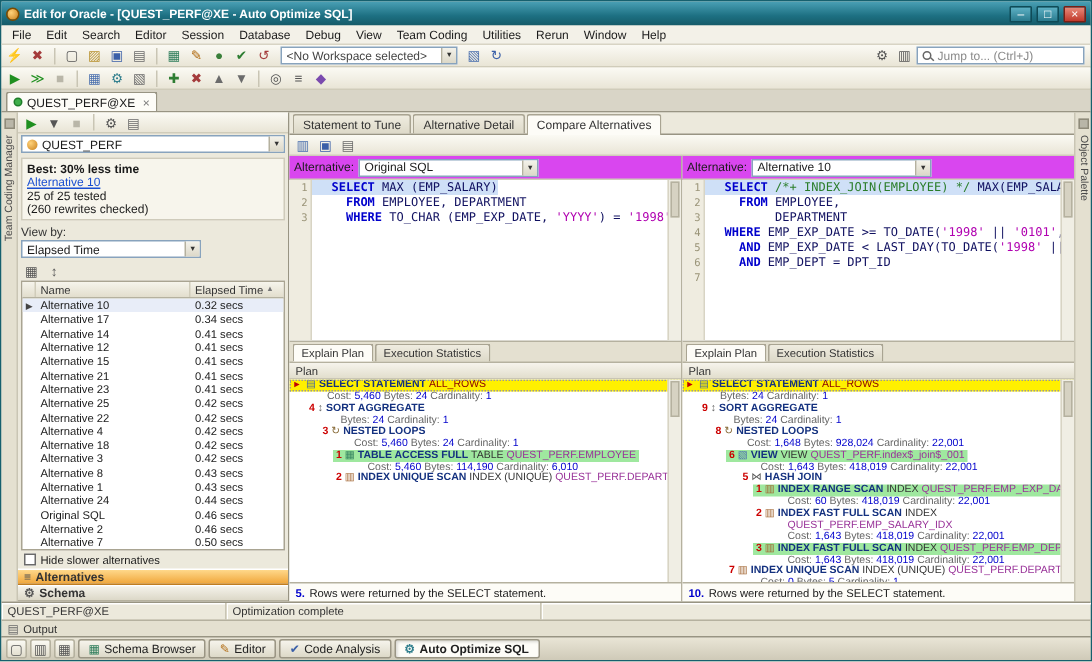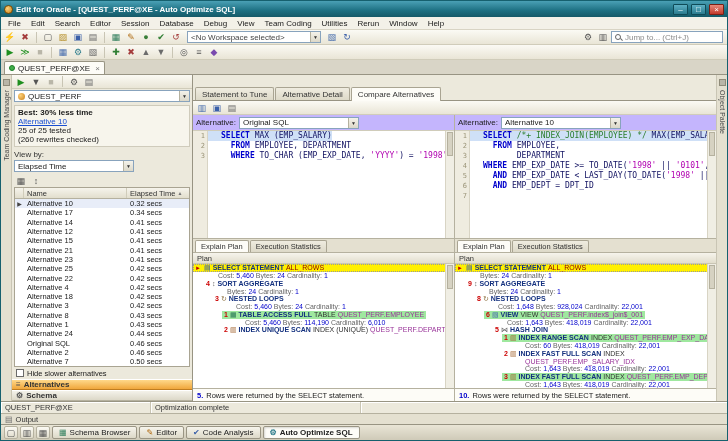--- a/index.html
+++ b/index.html
@@ -12,21 +12,21 @@
 .winbtn{width:15px;height:11px;font-size:8px;line-height:9px;text-align:center;color:#fff;background:linear-gradient(#5db0c4,#2a7b8e);border:1px solid #0f4b57;border-radius:1px;}
 .winbtn.close{background:linear-gradient(#e98a7a,#c0392b);border-color:#7a1f14;}
 .menubar{flex:0 0 13px;display:flex;align-items:center;padding:0 2px;background:#f3f1e8;border-bottom:1px solid #d8d4c4;}
 .mitem{padding:0 5px;font-size:8px;}
 .toolbar{flex:0 0 15px;display:flex;align-items:center;padding:0 2px;background:linear-gradient(#fbfaf4,#e9e5d6);border-bottom:1px solid #d0ccba;gap:1px;}
 .icons{display:flex;align-items:center;gap:1px;}
 .tico{width:14px;height:13px;display:inline-flex;align-items:center;justify-content:center;font-size:9px;border-radius:2px;}
 .tsep{width:1px;height:11px;background:#c9c5b4;margin:0 3px;}
 .combo{display:inline-flex;align-items:center;background:#fff;border:1px solid #88a3bd;height:12px;font-size:8px;padding-left:3px;gap:3px;}
 .combo .dd{width:10px;height:10px;background:linear-gradient(#f4f2ea,#dcd8c8);border-left:1px solid #b5b19f;font-size:5px;display:inline-flex;align-items:center;justify-content:center;color:#333;margin-left:auto;}
-.ws{width:134px;margin:0 3px;color:#444;}
+.ws{width:118px;margin:0 3px;color:#444;}
 .flex1{flex:1;}
 .jump{display:flex;align-items:center;background:#fff;border:1px solid #88a3bd;height:12px;width:112px;padding:0 3px;gap:4px;color:#8a8a8a;margin-right:2px;}
 .mag{width:6px;height:6px;border:1px solid #666;border-radius:50%;position:relative;flex:0 0 6px;}
 .mag::after{content:"";position:absolute;width:3px;height:1px;background:#666;transform:rotate(45deg);right:-3px;bottom:-1px;}
 .tabstrip{flex:0 0 14px;background:#d9d5c7;display:flex;align-items:flex-end;padding:1px 3px 0;border-bottom:1px solid #989483;}
 .doctab{height:13px;background:#fdfcf7;border:1px solid #989483;border-bottom:none;border-radius:2px 2px 0 0;display:flex;align-items:center;padding:0 4px;gap:3px;font-size:8px;}
 .dot{width:6px;height:6px;border-radius:50%;background:#3fae49;border:1px solid #1e7d28;}
 .tabx{color:#777;font-size:8px;margin-left:2px;}
 .content{flex:1;display:flex;min-height:0;}
 .rail{width:11px;background:#e4e0d0;display:flex;flex-direction:column;align-items:center;padding-top:4px;gap:4px;}
@@ -59,28 +59,28 @@
 .grow .gind{width:9px;color:#444;font-size:6px;text-align:center;}
 .grow .gname{flex:1;padding:0 3px;white-space:nowrap;overflow:hidden;}
 .grow .gtime{width:62px;padding:0 3px;}
 .grow.sel{background:#e8edf8;}
 .hiderow{flex:0 0 12px;display:flex;align-items:center;gap:3px;padding:0 4px;font-size:7.5px;}
 .cb{width:8px;height:8px;border:1px solid #6a6a6a;background:#fff;flex:0 0 8px;}
 .secbar{flex:0 0 13px;display:flex;align-items:center;gap:3px;padding:0 4px;border-top:1px solid #fff;border-bottom:1px solid #b5b19f;background:linear-gradient(#f4f2ea,#dcd8c8);font-size:8px;font-weight:bold;color:#333;}
 .secbar.active{background:linear-gradient(#ffd88a,#f0a73c);border-bottom-color:#c07d20;}
 .secico{font-size:8px;color:#555;}
 .main{flex:1;display:flex;flex-direction:column;min-width:0;background:#ece9dc;}
-.maintabs{flex:0 0 14px;display:flex;align-items:center;padding:12px 2px 0;gap:1px;border-bottom:1px solid #989483;}
+.maintabs{flex:0 0 14px;display:flex;align-items:center;padding:1px 2px 0;gap:1px;border-bottom:1px solid #989483;}
 .mtab{height:13px;display:flex;align-items:center;padding:0 6px;background:linear-gradient(#efece0,#ddd9c8);border:1px solid #a9a492;border-bottom:none;border-radius:2px 2px 0 0;font-size:8px;color:#333;}
 .mtab.active{background:#fdfcf7;height:14px;margin-bottom:-1px;}
 .cmp-toolbar{flex:0 0 13px;display:flex;align-items:center;gap:1px;padding:0 2px;background:linear-gradient(#fbfaf4,#e9e5d6);border-bottom:1px solid #d0ccba;}
 .panes{flex:1;display:flex;min-height:0;}
 .pane{flex:1;display:flex;flex-direction:column;min-width:0;border-right:1px solid #b5b19f;}
 .pane:last-child{border-right:none;}
-.selrow{flex:0 0 16px;display:flex;align-items:center;gap:3px;padding:0 3px;background:#c4b5fd;border-bottom:1px solid #d0ccba;}
+.selrow{flex:0 0 16px;display:flex;align-items:center;gap:3px;padding:0 3px;background:#d946ef;border-bottom:1px solid #d0ccba;}
 .selcombo{width:120px;}
 .editor{flex:0 0 108px;background:#fff;border-bottom:1px solid #b5b19f;position:relative;font-family:"DejaVu Sans Mono",monospace;font-size:8px;overflow:hidden;}
 .gutterbg{position:absolute;left:0;top:0;bottom:0;width:15px;background:#efece0;border-right:1px solid #d8d4c4;}
 .cline{display:flex;height:10px;line-height:10px;white-space:pre;position:relative;}
 .ln{width:15px;background:#efece0;color:#9a9478;text-align:right;padding-right:2px;border-right:1px solid #d8d4c4;flex:0 0 15px;font-size:7px;}
 .code{padding-left:13px;text-align:right;}
 .cline.csel .code{background:#cfe0f7;}
 .sg-kw{color:#0000cc;font-weight:bold;}
 .sg-pl{color:#101060;}
 .sg-str{color:#b000b0;}

